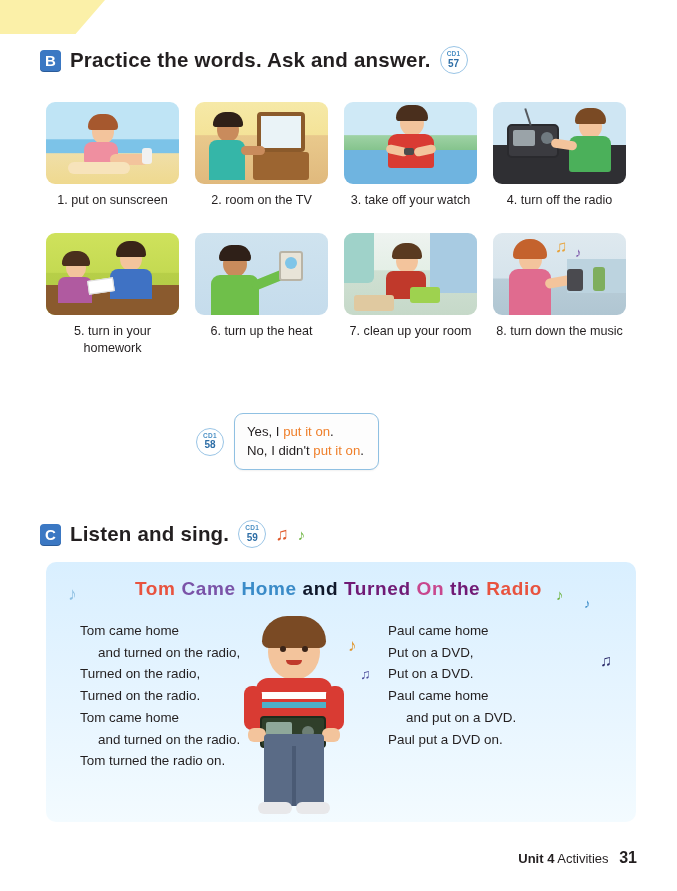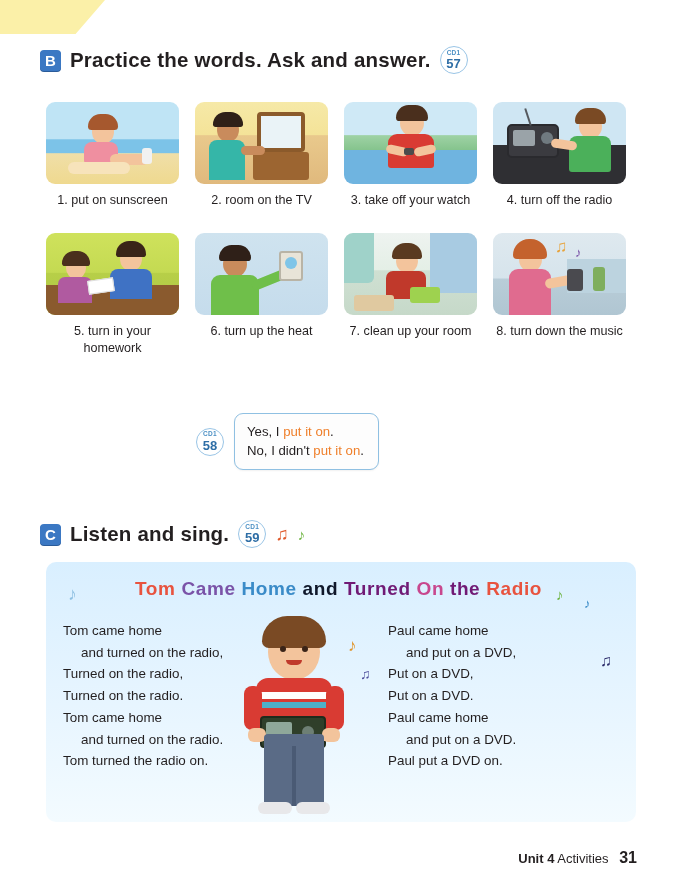--- a/index.html
+++ b/index.html
@@ -36,21 +36,21 @@
   .sec-title{
     font-size:20.5px; font-weight:bold; letter-spacing:.2px; color:#231f20;
   }
   .cd-badge{
     width:28px;height:28px;border-radius:50%;
     border:1.6px solid #9ac5e6; background:#fff;
     display:flex;flex-direction:column;align-items:center;justify-content:center;
     line-height:1;
   }
   .cd-badge .cd-lbl{ font-size:6.5px; color:#4a8fc4; font-weight:bold; letter-spacing:.3px;}
-  .cd-badge .cd-num{ font-size:13px; color:#2e6ea6; font-weight:bold; margin-top:1px;}
+  .cd-badge .cd-num{ font-size:10px; color:#2e6ea6; font-weight:bold; margin-top:1px;}
 
   
   .grid { position:absolute; left:46px; top:102px; width:590px; }
   .row { display:flex; gap:16px; }
   .cell { width:133px; }
   .thumb {
     width:133px;height:82px;border-radius:9px;overflow:hidden;position:relative;
   }
   .cap {
     margin-top:8px; font-size:12.6px; text-align:center; color:#231f20; line-height:1.35;
@@ -79,21 +79,21 @@
   .song-title .w2{color:#7a53a8;}
   .song-title .w3{color:#3a8bc8;}
   .song-title .w4{color:#0f172a;}
   .song-title .w5{color:#701a75;}
   .song-title .w6{color:#c8478e;}
   .song-title .w7{color:#701a75;}
   .song-title .w8{color:#e8533f;}
 
   .lyrics{ position:absolute; font-size:13.4px; line-height:1.62; color:#231f20;}
   .lyrics .ind{ padding-left:18px; display:block;}
-  .lyr-left{ left:63px; top:620px;}
+  .lyr-left{ left:80px; top:620px;}
   .lyr-right{ left:388px; top:620px;}
 
   
   .footer{
     position:absolute; right:40px; bottom:24px; font-size:13px; color:#231f20;
   }
   .footer b{ font-weight:bold;}
   .footer .pg{ font-size:16px;font-weight:bold; margin-left:7px;}
 
   
@@ -314,21 +314,20 @@
   <div class="ind">and turned on the radio,</div>
   <div>Turned on the radio,</div>
   <div>Turned on the radio.</div>
   <div>Tom came home</div>
   <div class="ind">and turned on the radio.</div>
   <div>Tom turned the radio on.</div>
 </div>
 
 <div class="lyrics lyr-right">
   <div>Paul came home</div>
-  <div class="ind">and put on a DVD,</div>
   <div>Put on a DVD,</div>
   <div>Put on a DVD.</div>
   <div>Paul came home</div>
   <div class="ind">and put on a DVD.</div>
   <div>Paul put a DVD on.</div>
 </div>
 
 <div style="position:absolute;left:238px;top:616px;width:120px;height:210px;">
   <div class="fig rnd" style="left:30px;top:8px;width:52px;height:56px;background:#f3c49c;"></div>
   <div class="fig" style="left:24px;top:0px;width:64px;height:32px;background:#7a4a24;border-radius:30px 30px 8px 8px;"></div>

